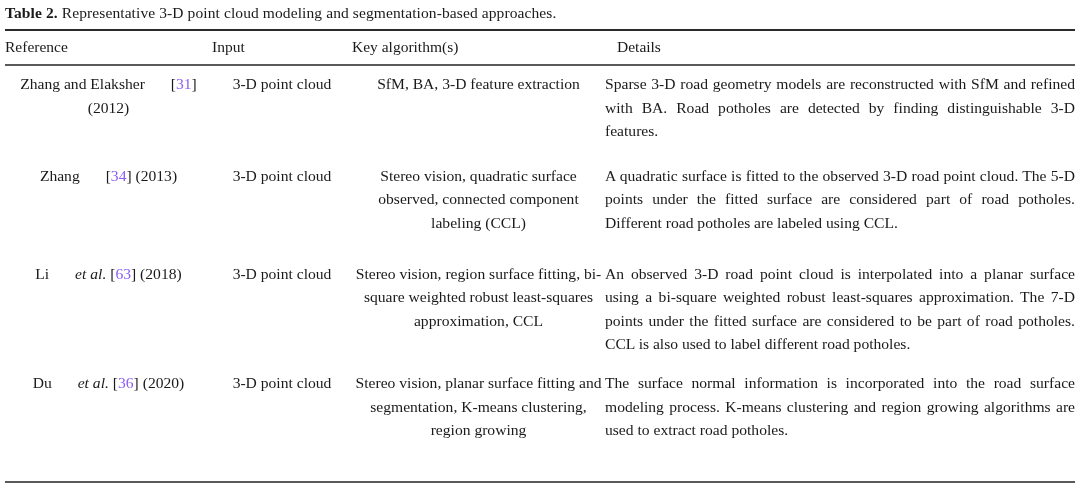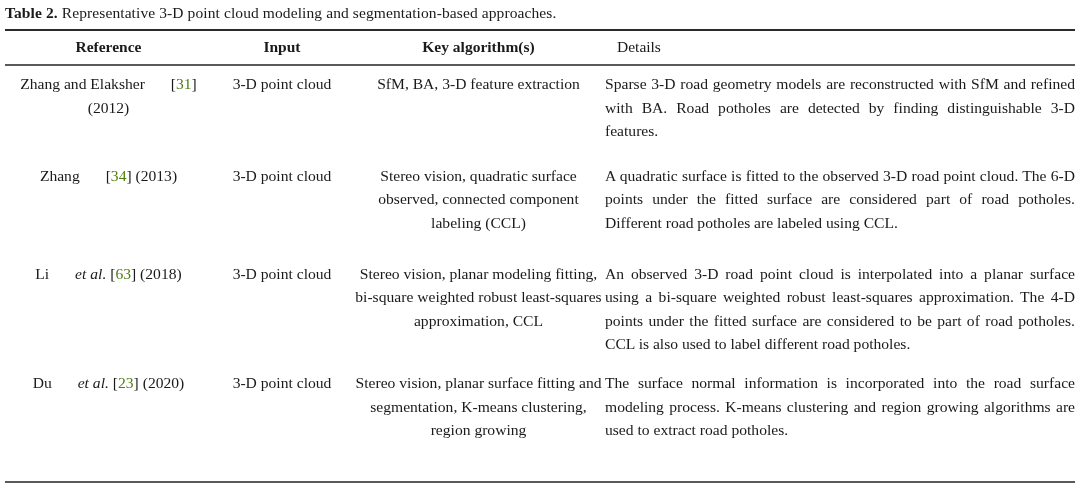--- a/index.html
+++ b/index.html
@@ -81,22 +81,21 @@
   col.c-algo    { width: 253px; }
   col.c-details { width: 470px; }
 
   
   .hdr td {
     height: 28px;
     font-size: 15.5px;
     line-height: 22px;
   }
   .hdr .h-ref, .hdr .h-input, .hdr .h-algo {
-    text-align: center;
-    font-weight: bold;
+    text-align: left;
   }
   .hdr .h-details {
     text-align: left;
     padding-left: 12px;
     margin-top: 29px;
   }
 
   
   tbody.body-rows td {
     line-height: 23.6px;
@@ -122,21 +121,21 @@
   tr.datarow > td { padding-top: 9px; }
   tr.datarow.r0 > td { padding-top: 8px; }
 
   
   tr.gap td { height: 16px; }
   tr.gap.g0 td { height: 12px; }
   tr.gap.g1 td { height: 18px; }
   tr.gap.g2 td { height: 6px; }
 
   .cite {
-    color: #4d7c0f;
+    color: #8b5cf6;
   }
   .brk { color: #1a1a1a; }
   .ital { font-style: italic; margin-left: 22px; }
   .nowrapcell { white-space: nowrap; }
 </style>
 </head>
 <body>
 
 <div class="page">
 
@@ -185,49 +184,49 @@
       <tr class="datarow r1">
         <td class="cell-ref">
           <span>Zhang</span>
           <span class="ital"></span>
           <span class="nowrapcell"><span class="brk">[</span><span class="cite">34</span><span class="brk">]</span></span>
           <span>(2013)</span>
         </td>
         <td class="cell-input">3-D point cloud</td>
         <td class="cell-algo">Stereo vision, quadratic surface observed, connected component labeling (CCL)</td>
         <td class="cell-details">
-            <span>A quadratic surface is fitted to the observed 3-D road point cloud. The 6-D points under the fitted surface are considered part of road potholes. Different road potholes are labeled using CCL.</span>
+            <span>A quadratic surface is fitted to the observed 3-D road point cloud. The 5-D points under the fitted surface are considered part of road potholes. Different road potholes are labeled using CCL.</span>
           </td>
       </tr>
       <tr class="gap g1">
           <td colspan="4"></td>
         </tr>
 
       <tr class="datarow r2">
         <td class="cell-ref">
           <span>Li</span>
           <span class="ital">et al.</span>
           <span class="nowrapcell"><span class="brk">[</span><span class="cite">63</span><span class="brk">]</span></span>
           <span>(2018)</span>
         </td>
         <td class="cell-input">3-D point cloud</td>
-        <td class="cell-algo">Stereo vision, planar modeling fitting, bi-square weighted robust least-squares approximation, CCL</td>
-        <td class="cell-details">
-            <span>An observed 3-D road point cloud is interpolated into a planar surface using a bi-square weighted robust least-squares approximation. The 4-D points under the fitted surface are considered to be part of road potholes. CCL is also used to label different road potholes.</span>
+        <td class="cell-algo">Stereo vision, region surface fitting, bi-square weighted robust least-squares approximation, CCL</td>
+        <td class="cell-details">
+            <span>An observed 3-D road point cloud is interpolated into a planar surface using a bi-square weighted robust least-squares approximation. The 7-D points under the fitted surface are considered to be part of road potholes. CCL is also used to label different road potholes.</span>
           </td>
       </tr>
       <tr class="gap g2">
           <td colspan="4"></td>
         </tr>
 
       <tr class="datarow r3">
         <td class="cell-ref">
           <span>Du</span>
           <span class="ital">et al.</span>
-          <span class="nowrapcell"><span class="brk">[</span><span class="cite">23</span><span class="brk">]</span></span>
+          <span class="nowrapcell"><span class="brk">[</span><span class="cite">36</span><span class="brk">]</span></span>
           <span>(2020)</span>
         </td>
         <td class="cell-input">3-D point cloud</td>
         <td class="cell-algo">Stereo vision, planar surface fitting and segmentation, K-means clustering, region growing</td>
         <td class="cell-details">
             <span>The surface normal information is incorporated into the road surface modeling process. K-means clustering and region growing algorithms are used to extract road potholes.</span>
           </td>
       </tr>
 
     </tbody>

